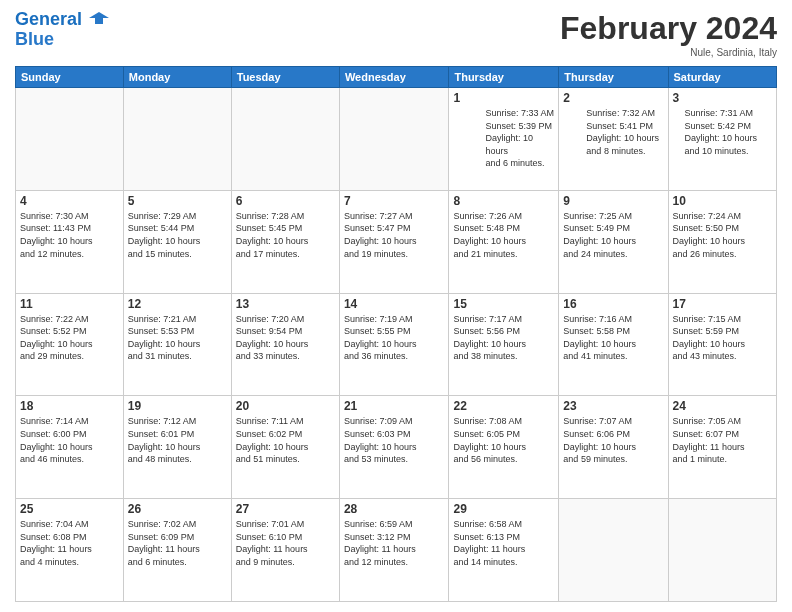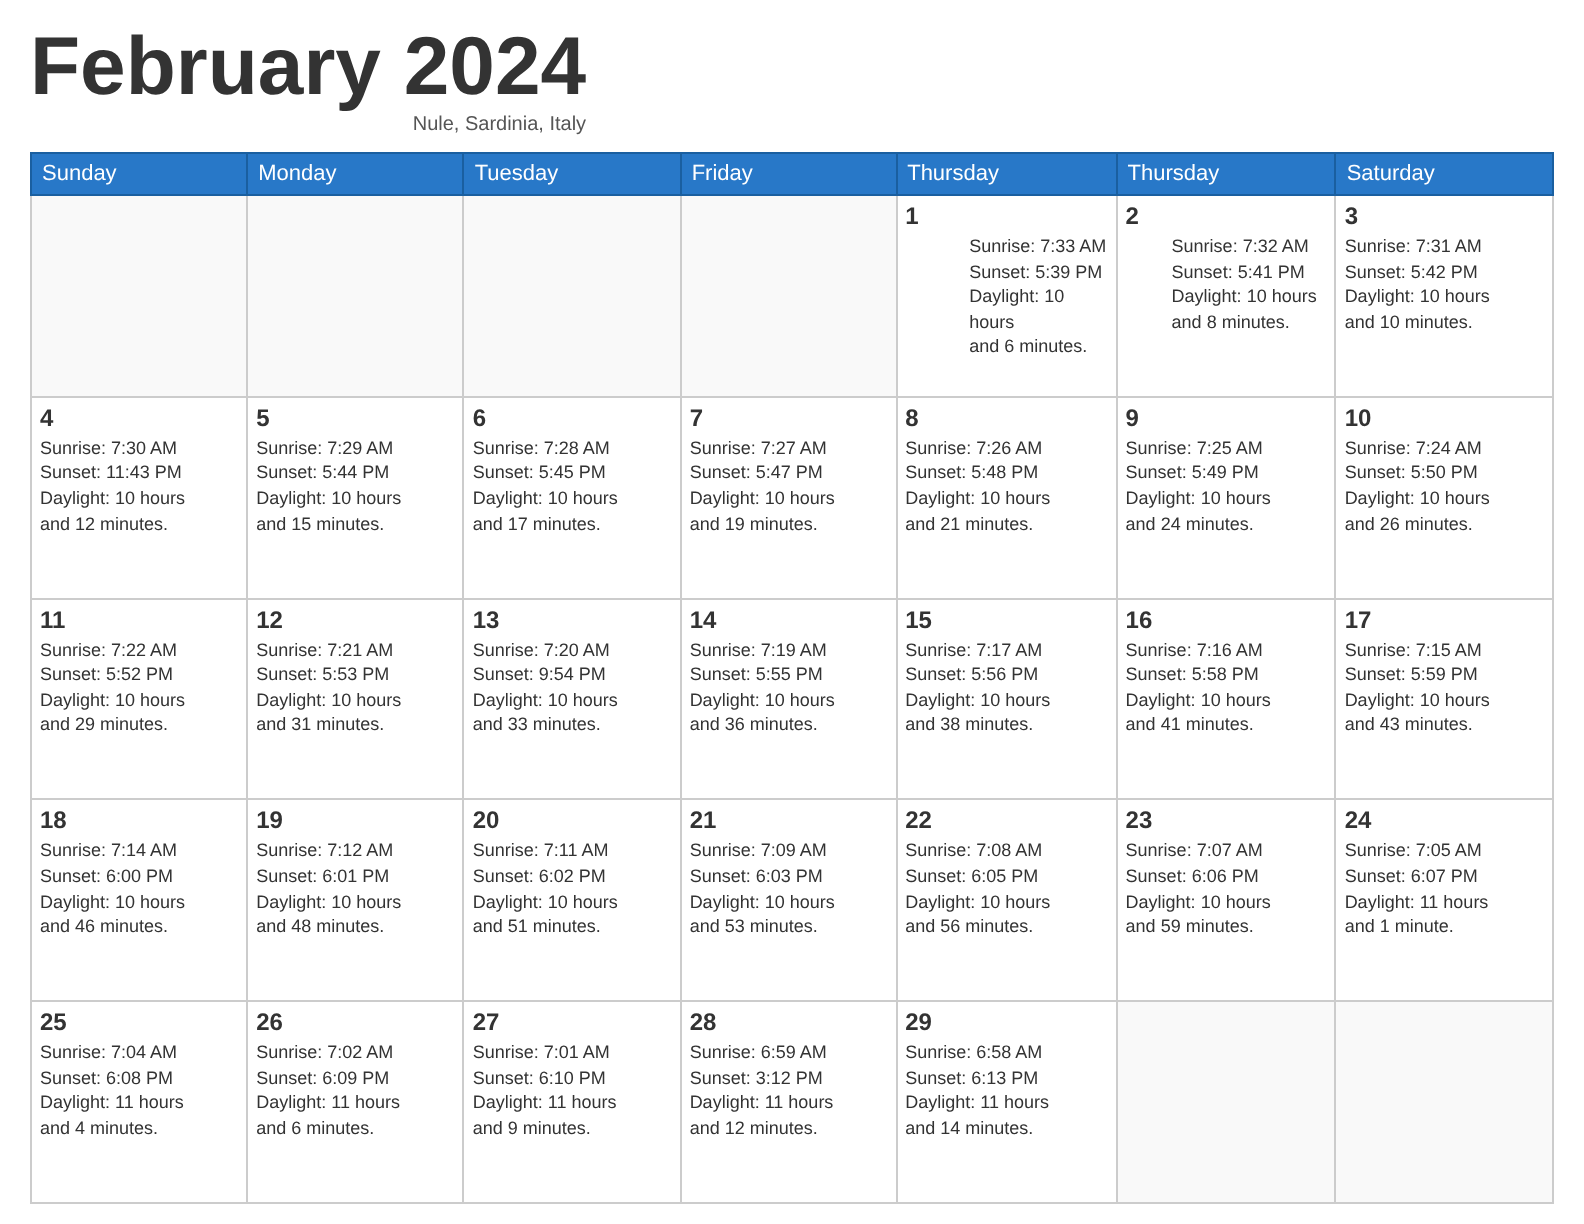--- a/index.html
+++ b/index.html
@@ -38,41 +38,41 @@
     }
     .logo-icon {
       width: 20px;
       height: 20px;
       margin-left: 2px;
     }
     .title-block {
       text-align: right;
     }
     .main-title {
-      font-size: 41px;
+      font-size: 32px;
       font-weight: bold;
       color: #333;
     }
     .subtitle {
       font-size: 10px;
       color: #555;
     }
     .calendar {
       width: 100%;
       border-collapse: collapse;
       flex: 1;
       font-size: 10px;
     }
     .calendar thead tr th {
       background-color: #2878c8;
       color: #fff;
       padding: 4px 5px;
       text-align: left;
       font-size: 11px;
-      font-weight: normal;
+      font-weight: bold;
       border: 1px solid #1a5fa0;
     }
     .calendar tbody tr td {
       border: 1px solid #ccc;
       vertical-align: top;
       padding: 3px 4px;
       width: 113px;
       height: 88px;
       color: #333;
     }
@@ -90,33 +90,46 @@
     }
     .empty-cell {
       background: #f9f9f9;
     }
   </style>
 </head>
 <body>
 
 <div class="page">
   <div class="header">
+    <div class="logo">
+      <div>
+        <div style="display:flex;align-items:center;">
+          <div class="logo-text">
+            <span>General</span>
+            <svg class="logo-icon" viewBox="0 0 20 20" style="display:inline-block;vertical-align:middle;">
+              <polygon points="10,2 20,8 14,8 14,14 6,14 6,8 0,8" fill="#2878c8"></polygon>
+            </svg>
+          </div>
+        </div>
+        <div class="logo-text" style="color:#2878c8;font-size:18px;font-weight:bold;">Blue</div>
+      </div>
+    </div>
     <div class="title-block">
       <div class="main-title">February 2024</div>
       <div class="subtitle">Nule, Sardinia, Italy</div>
     </div>
   </div>
 
   <table class="calendar">
     <thead>
       <tr>
       <th>Sunday</th>
           <th>Monday</th>
           <th>Tuesday</th>
-          <th>Friday</th>
+          <th>Wednesday</th>
           <th>Thursday</th>
           <th>Thursday</th>
           <th>Saturday</th>
         </tr>
     </thead>
     <tbody id="calendar-body">
     <tr>
           <td class="empty-cell"></td>
           <td class="empty-cell"></td>
           <td class="empty-cell"></td>
@@ -130,21 +143,21 @@
           </td>
           <td>
             <span class="day-number">2</span>
             <div class="day-info" style="white-space: pre-line; margin-left: 23px;">Sunrise: 7:32 AM
 Sunset: 5:41 PM
 Daylight: 10 hours
 and 8 minutes.</div>
           </td>
           <td>
             <span class="day-number">3</span>
-            <div class="day-info" style="white-space: pre-line;">Sunrise: 7:31 AM
+            <div class="day-info" style="white-space: pre-line; margin-left: 12px;">Sunrise: 7:31 AM
 Sunset: 5:42 PM
 Daylight: 10 hours
 and 10 minutes.</div>
           </td>
         </tr>
         <tr>
           <td>
             <span class="day-number">4</span>
             <div class="day-info" style="white-space: pre-line;">Sunrise: 7:30 AM
 Sunset: 11:43 PM

